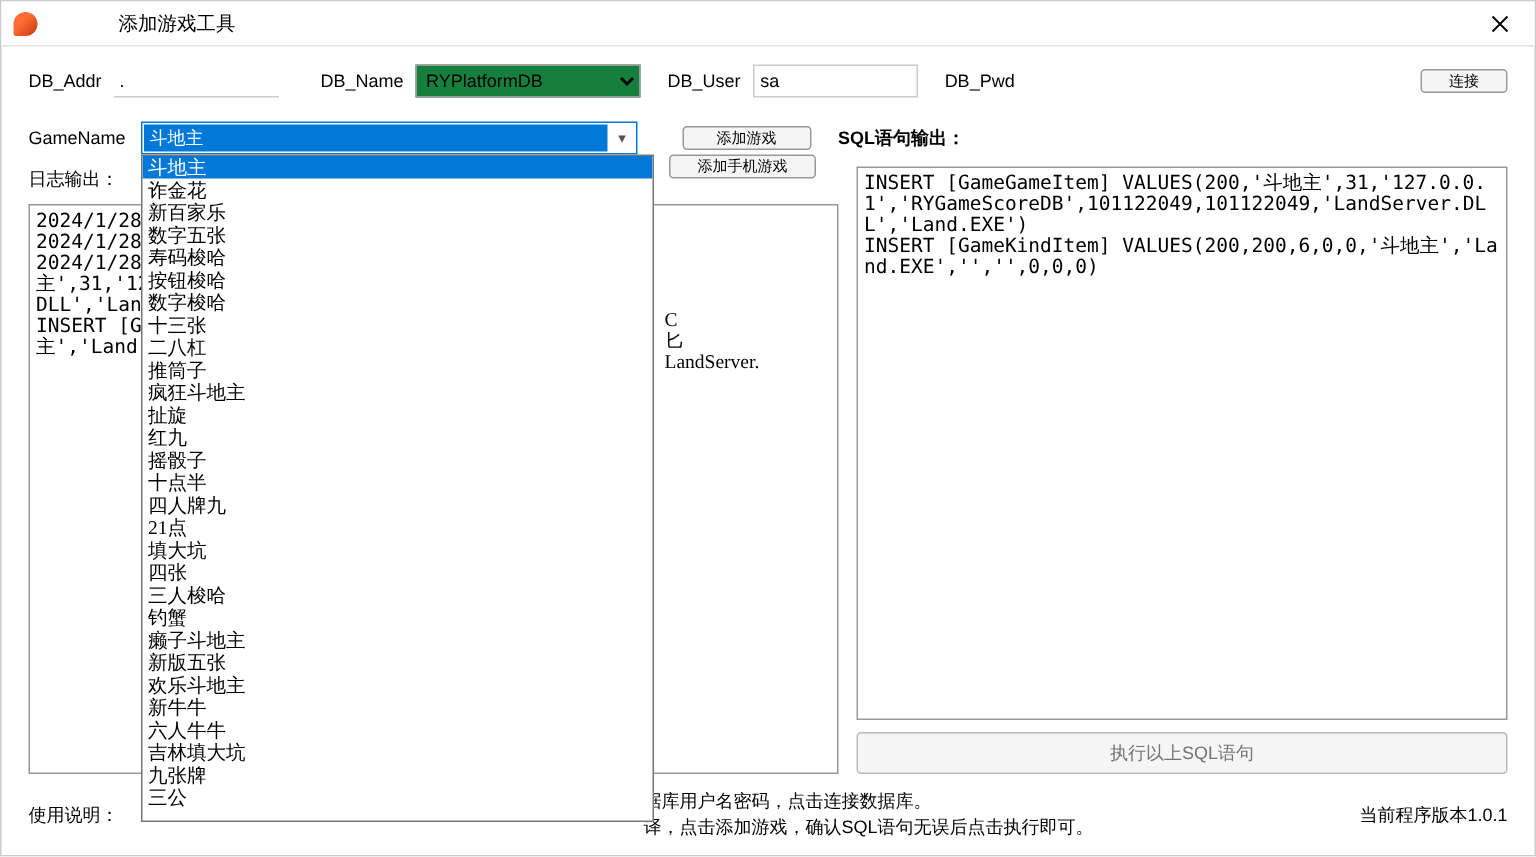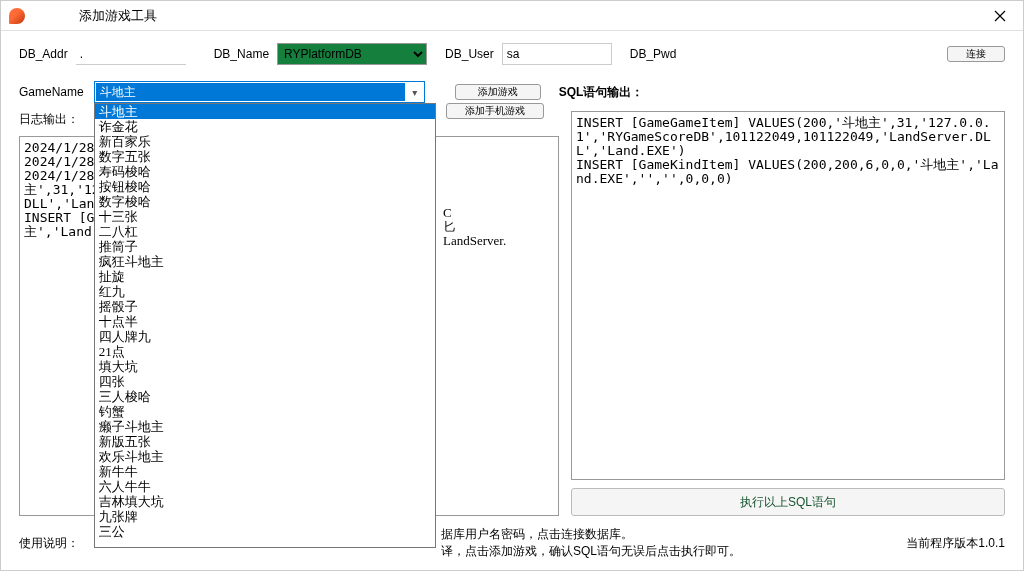--- a/index.html
+++ b/index.html
@@ -185,31 +185,30 @@
       word-break: break-all;
       resize: none;
     }
     .textarea::-webkit-scrollbar { width: 16px; }
     .textarea::-webkit-scrollbar-track { background: #f0f0f0; }
     .textarea::-webkit-scrollbar-thumb { background: #c0c0c0; }
     .exec-btn {
       height: 28px;
       border: 1px solid #bbb;
       background: #f5f5f5;
-      color: #14532d;
+      color: #737373;
       font-size: 12px;
       margin-top: 8px;
       border-radius: 3px;
     }
     .footer {
       margin-top: 10px;
       display: flex;
       align-items: center;
       font-size: 12px;
-      gap: 12px;
     }
     .footer-text { flex: 1; }
     .version { white-space: nowrap; }
   </style>
 </head>
 <body>
 
 <div class="window">
   <div class="titlebar">
     <div class="titlebar-icon"></div>

